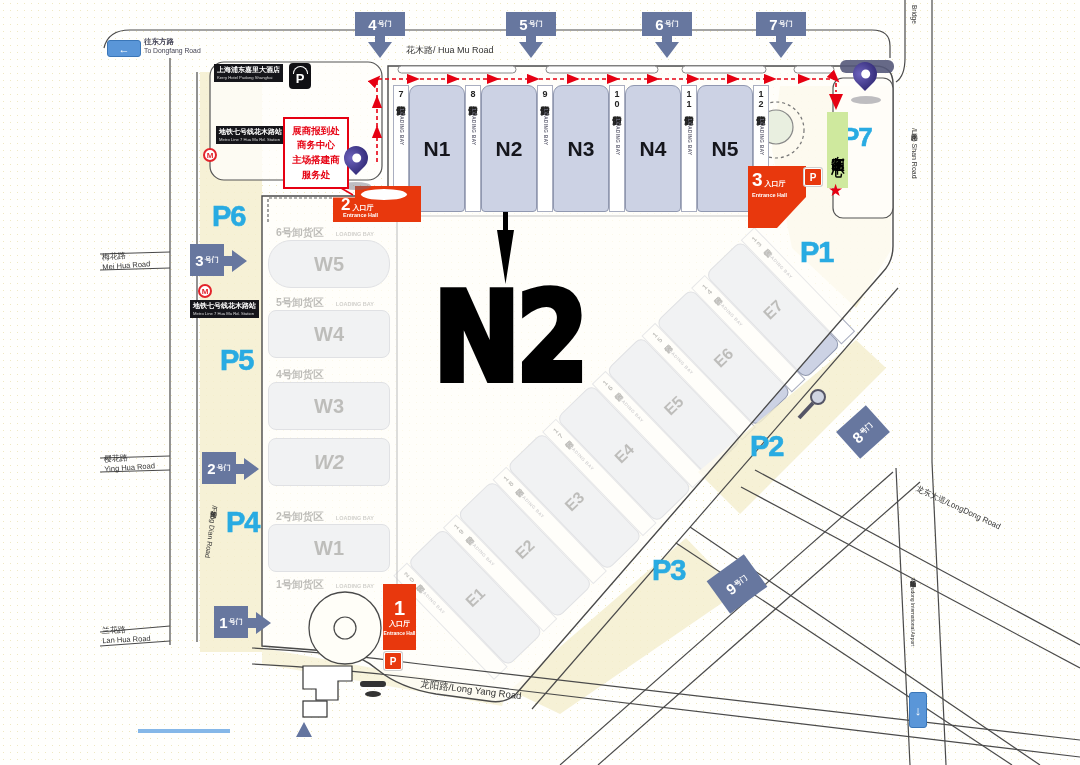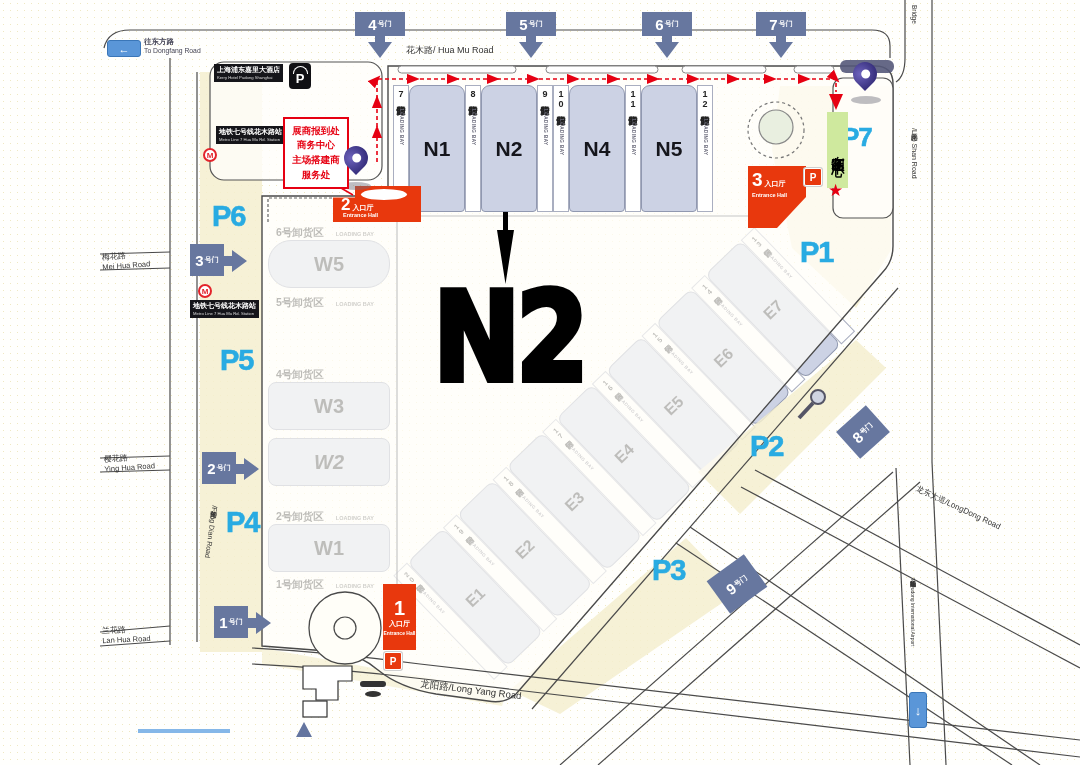--- a/index.html
+++ b/index.html
@@ -228,20 +228,23 @@
   <div class="ovl rowN" style="left:393px;top:85px;">
     <div class="bayv"><span>7号卸货区</span> <span class="lben">LOADING BAY</span></div>
     <div class="halln">
         <span>N1</span>
       </div>
     <div class="bayv"><span>8号卸货区</span> <span class="lben">LOADING BAY</span></div>
     <div class="halln">
         <span>N2</span>
       </div>
     <div class="bayv"><span>9号卸货区</span> <span class="lben">LOADING BAY</span></div>
+    <div class="halln">
+        <span>N3</span>
+      </div>
     <div class="bayv"><span>10号卸货区</span> <span class="lben">LOADING BAY</span></div>
     <div class="halln">
         <span>N4</span>
       </div>
     <div class="bayv"><span>11号卸货区</span> <span class="lben">LOADING BAY</span></div>
     <div class="halln">
         <span>N5</span>
       </div>
     <div class="bayv"><span>12号卸货区</span> <span class="lben">LOADING BAY</span></div>
   </div>
@@ -249,20 +252,23 @@
   <div class="wlab" style="top:226px;">
       <span>6号卸货区</span>
       <span class="lben">LOADING BAY</span>
     </div>
   <div class="hallw" style="top:240px;border-radius:23px;">
       <span>W5</span>
     </div>
   <div class="wlab" style="top:296px;">
       <span>5号卸货区</span>
       <span class="lben">LOADING BAY</span>
+    </div>
+  <div class="hallw" style="top:310px;">
+      <span>W4</span>
     </div>
   <div class="wlab" style="top:368px;flex-direction:column;">
       <span>4号卸货区</span>
       <span class="lben">LOADING BAY</span>
     </div>
   <div class="hallw" style="top:382px;">
       <span>W3</span>
     </div>
   <div class="wlab" style="top:439px;">
       <span>3号卸货区</span>

